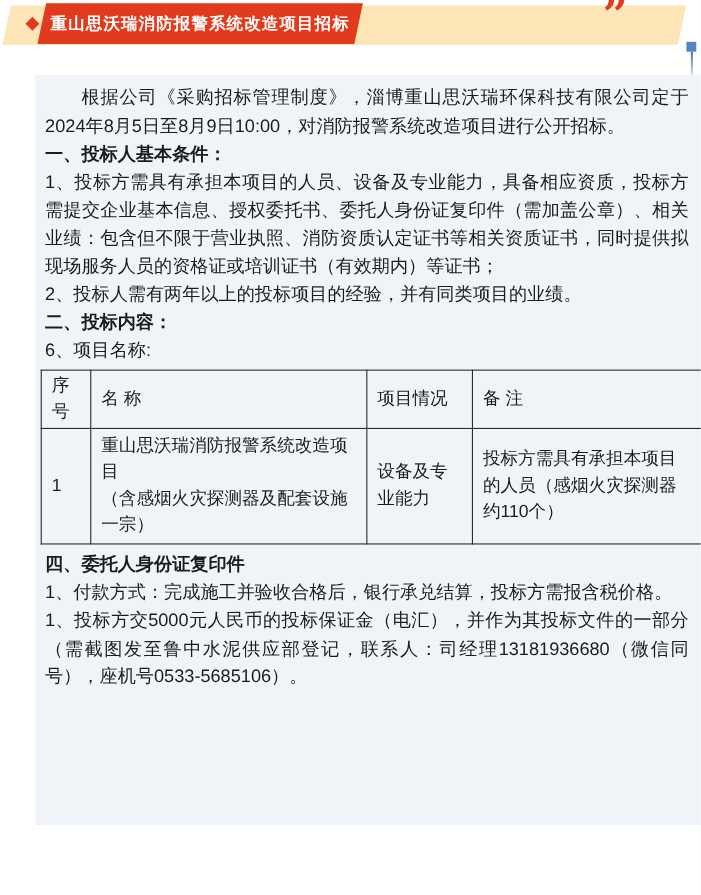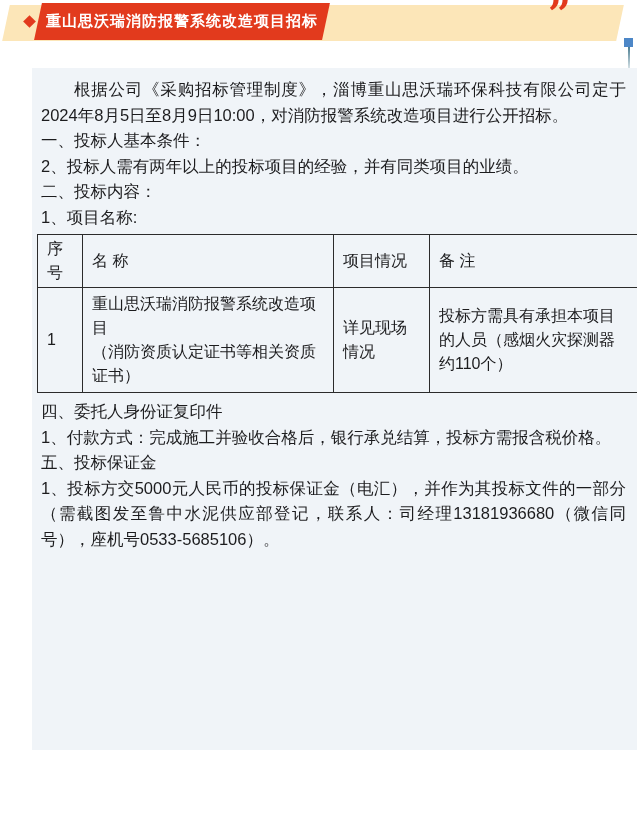--- a/index.html
+++ b/index.html
@@ -43,21 +43,21 @@
 
   
   .panel{
     position:absolute;left:18px;top:68px;width:619px;height:682px;
     box-sizing:border-box;background:#f0f4f8;
     padding:9px 25px 8px 9px;
     font-size:16.5px;line-height:25.5px;text-align:justify;margin-left:14px;
   }
   .panel p{margin:0;}
   .indent{text-indent:2em;}
-  .bold{font-weight:normal;}
+  .bold{font-weight:bold;}
 
   
   table.bid{
     border-collapse:collapse;table-layout:fixed;width:602px;
     margin:4px 0 6px -4px;font-size:16px;line-height:24px;
     background:transparent;
   }
   table.bid col.c1{width:45px;}
   table.bid col.c2{width:251px;}
   table.bid col.c3{width:96px;}
@@ -81,49 +81,49 @@
 </div>
 <div class="quote">”</div>
 <div class="handle-square"></div>
 <div class="handle-line"></div>
 
 <div class="panel">
 
   <p class="indent">根据公司《采购招标管理制度》，淄博重山思沃瑞环保科技有限公司定于2024年8月5日至8月9日10:00，对消防报警系统改造项目进行公开招标。</p>
 
   <p class="bold">一、投标人基本条件：</p>
+  <p>1、投标方需具有承担本项目的人员、设备及专业能力，具备相应资质，投标方需提交企业基本信息、授权委托书、委托人身份证复印件（需加盖公章）、相关业绩：包含但不限于营业执照、消防资质认定证书等相关资质证书，同时提供拟现场服务人员的资格证或培训证书（有效期内）等证书；</p>
   <p>2、投标人需有两年以上的投标项目的经验，并有同类项目的业绩。</p>
 
   <p class="bold">二、投标内容：</p>
-  <p>1、项目名称:</p>
+  <p>6、项目名称:</p>
 
   <table class="bid">
     <colgroup>
         <col class="c1">
         <col class="c2">
         <col class="c3">
         <col class="c4">
       </colgroup>
     <tbody>
         <tr>
       <th class="center">序号</th>
       <th>名 称</th>
       <th>项目情况</th>
       <th>备 注</th>
     </tr>
     <tr>
       <td class="center">1</td>
       <td class="prewrap">重山思沃瑞消防报警系统改造项目
-（消防资质认定证书等相关资质证书）</td>
-      <td class="justify">详见现场情况</td>
+（含感烟火灾探测器及配套设施一宗）</td>
+      <td class="justify">设备及专业能力</td>
       <td>投标方需具有承担本项目的人员（感烟火灾探测器约110个）</td>
     </tr>
   </tbody>
     </table>
 
 
   <p class="bold">四、委托人身份证复印件</p>
   <p>1、付款方式：完成施工并验收合格后，银行承兑结算，投标方需报含税价格。</p>
 
-  <p class="bold">五、投标保证金</p>
   <p>1、投标方交5000元人民币的投标保证金（电汇），并作为其投标文件的一部分（需截图发至鲁中水泥供应部登记，联系人：司经理13181936680（微信同号），座机号0533-5685106）。</p>
 
 </div>
 
 </body></html>

